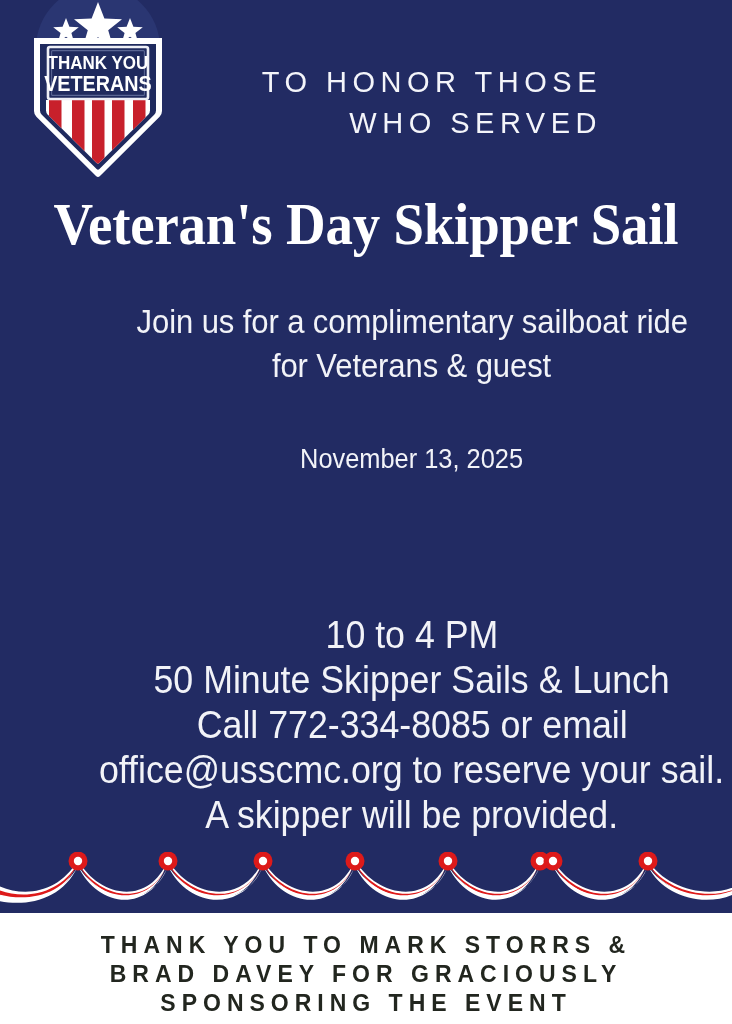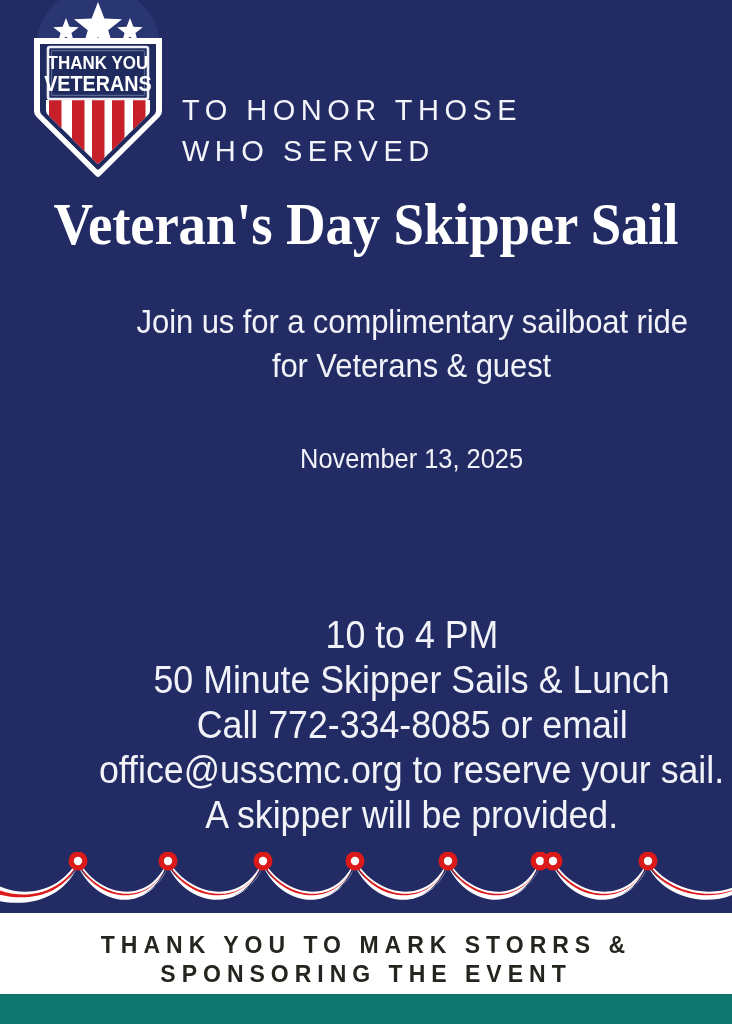--- a/index.html
+++ b/index.html
@@ -35,28 +35,27 @@
     height: 192px;
   }
   .logo svg { display: block; width: 160px; height: 192px; }
 
   
   .kicker {
     position: absolute;
     left: 182px;
     top: 62px;
     width: 420px;
-    text-align: left;
+    text-align: right;
     color: #F4F5FA;
     font-family: "Liberation Sans", sans-serif;
     font-size: 29px;
     font-weight: 400;
     letter-spacing: 5.5px;
     line-height: 1.42;
-    margin-top: 28px;
   }
   .kicker .l2 { display: block; }
 
   
   .title {
     position: absolute;
     left: 0;
     top: 190px;
     width: 732px;
     text-align: center;
@@ -115,21 +114,21 @@
     height: 61px;
   }
   .bunting svg { display: block; width: 732px; height: 61px; }
 
   
   .footer {
     position: absolute;
     left: 0;
     top: 913px;
     width: 732px;
-    height: 81px;
+    height: 111px;
     background: #FFFFFF;
   }
   .footer-text {
     position: absolute;
     left: 0;
     top: 18px;
     width: 732px;
     text-align: center;
     color: #22261F;
     font-family: "Liberation Sans", sans-serif;
@@ -283,17 +282,18 @@
             <circle cx="648" cy="9" r="9.5" fill="#DD1A1A"></circle>
             <circle cx="648" cy="9" r="4.2" fill="#FFFFFF"></circle>
           </g>
       </g>
     </svg>
   </div>
 
   <div class="footer">
     <div class="footer-text">
       <span class="line">THANK YOU TO MARK STORRS &amp;</span>
+      <span class="line">BRAD DAVEY FOR GRACIOUSLY</span>
       <span class="line">SPONSORING THE EVENT</span>
     </div>
   </div>
 
 </div>
 
 </body></html>

